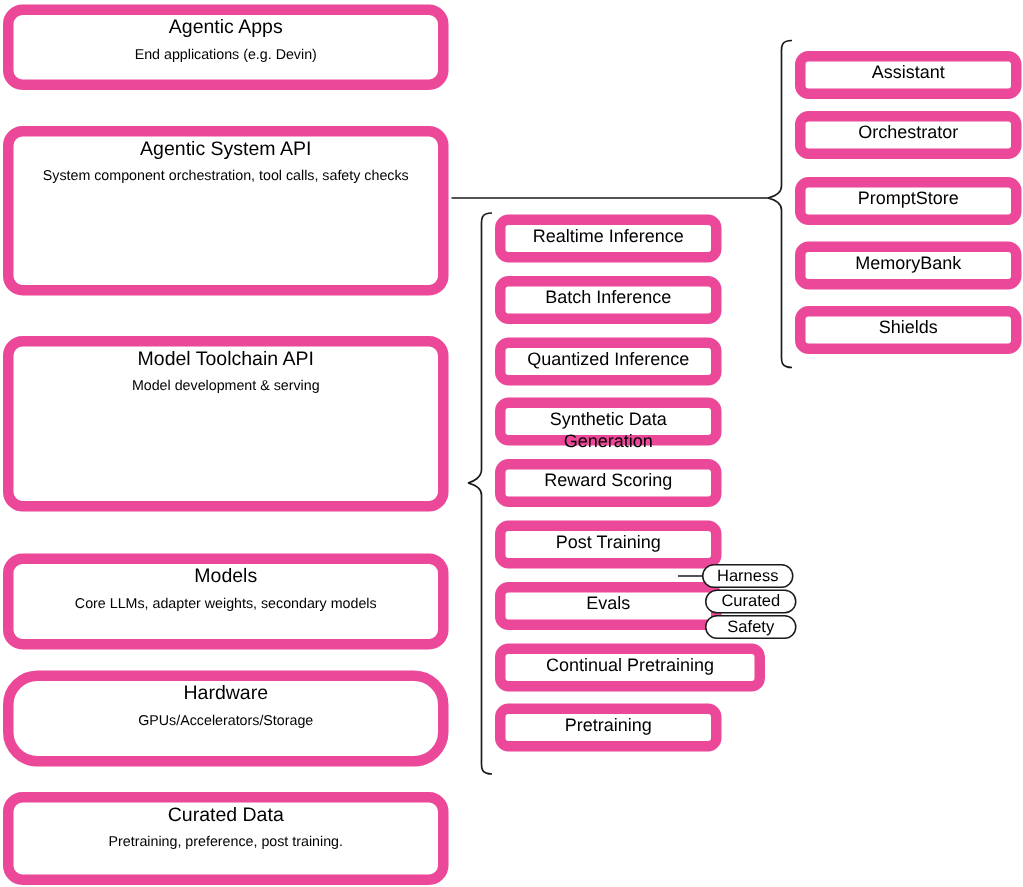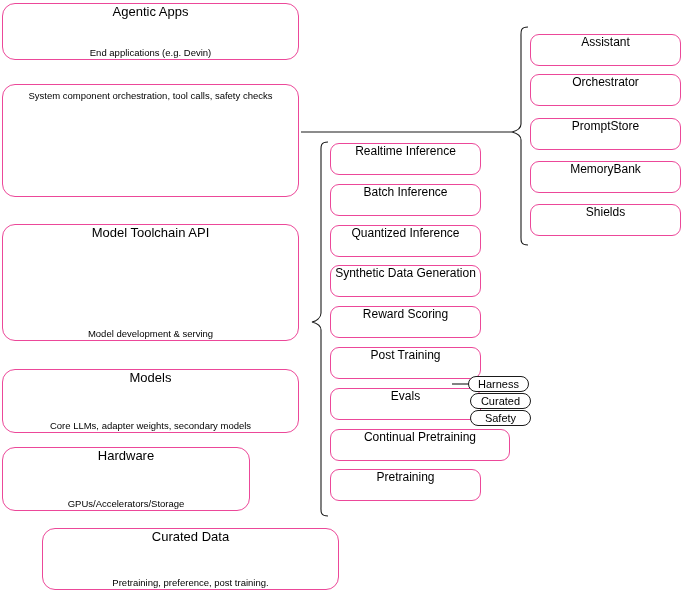--- a/index.html
+++ b/index.html
@@ -17,26 +17,26 @@
   }
   #canvas {
     position: absolute;
     left: 0; top: 0;
     width: 682px;
     height: 591px;
   }
   .node {
     position: absolute;
     box-sizing: border-box;
-    border: 1px solid #ec4899;
+    border: 7px solid #ec4899;
     background: #ffffff;
     display: flex;
     flex-direction: column;
     align-items: center;
-    justify-content: space-between;
+    justify-content: flex-start;
     text-align: center;
     line-height: 1.25;
   }
   
   .layer {
     border-radius: 13px;
   }
   .layer .title {
     font-size: 13px;
     color: #000;
@@ -106,39 +106,40 @@
     <line x1="452" y1="401" x2="478" y2="401"></line>
     <line x1="452" y1="418" x2="478" y2="418"></line>
   </svg>
 
   <div class="node layer" style="left:2px; top:3px; width:297px; height:57px;">
     <div class="title">Agentic Apps</div>
     <div class="subtitle">End applications (e.g. Devin)</div>
   </div>
 
   <div class="node layer" style="left:2px; top:84px; width:297px; height:113px;">
+    <div class="title">Agentic System API</div>
     <div class="subtitle">System component orchestration, tool calls, safety checks</div>
   </div>
 
   <div class="node layer" style="left:2px; top:224px; width:297px; height:117px;">
     <div class="title">Model Toolchain API</div>
     <div class="subtitle">Model development &amp; serving</div>
   </div>
 
   <div class="node layer" style="left:2px; top:369px; width:297px; height:64px;">
     <div class="title">Models</div>
     <div class="subtitle">Core LLMs, adapter weights, secondary models</div>
   </div>
 
-  <div class="node layer" style="left:2px; top:447px; width:248px; height:64px;">
+  <div class="node layer" style="left:2px; top:447px; width:297px; height:64px;border-radius:23px;">
     <div class="title">Hardware</div>
     <div class="subtitle">GPUs/Accelerators/Storage</div>
   </div>
 
-  <div class="node layer" style="left:2px; top:528px; width:297px; height:62px;margin-left:40px;">
+  <div class="node layer" style="left:2px; top:528px; width:297px; height:62px;">
     <div class="title">Curated Data</div>
     <div class="subtitle">Pretraining, preference, post training.</div>
   </div>
 
   <div class="node cap" style="left:330px; top:143px; width:151px; height:32px;">
     <span>Realtime Inference</span>
   </div>
   <div class="node cap" style="left:330px; top:184px; width:151px; height:32px;">
     <span>Batch Inference</span>
   </div>

